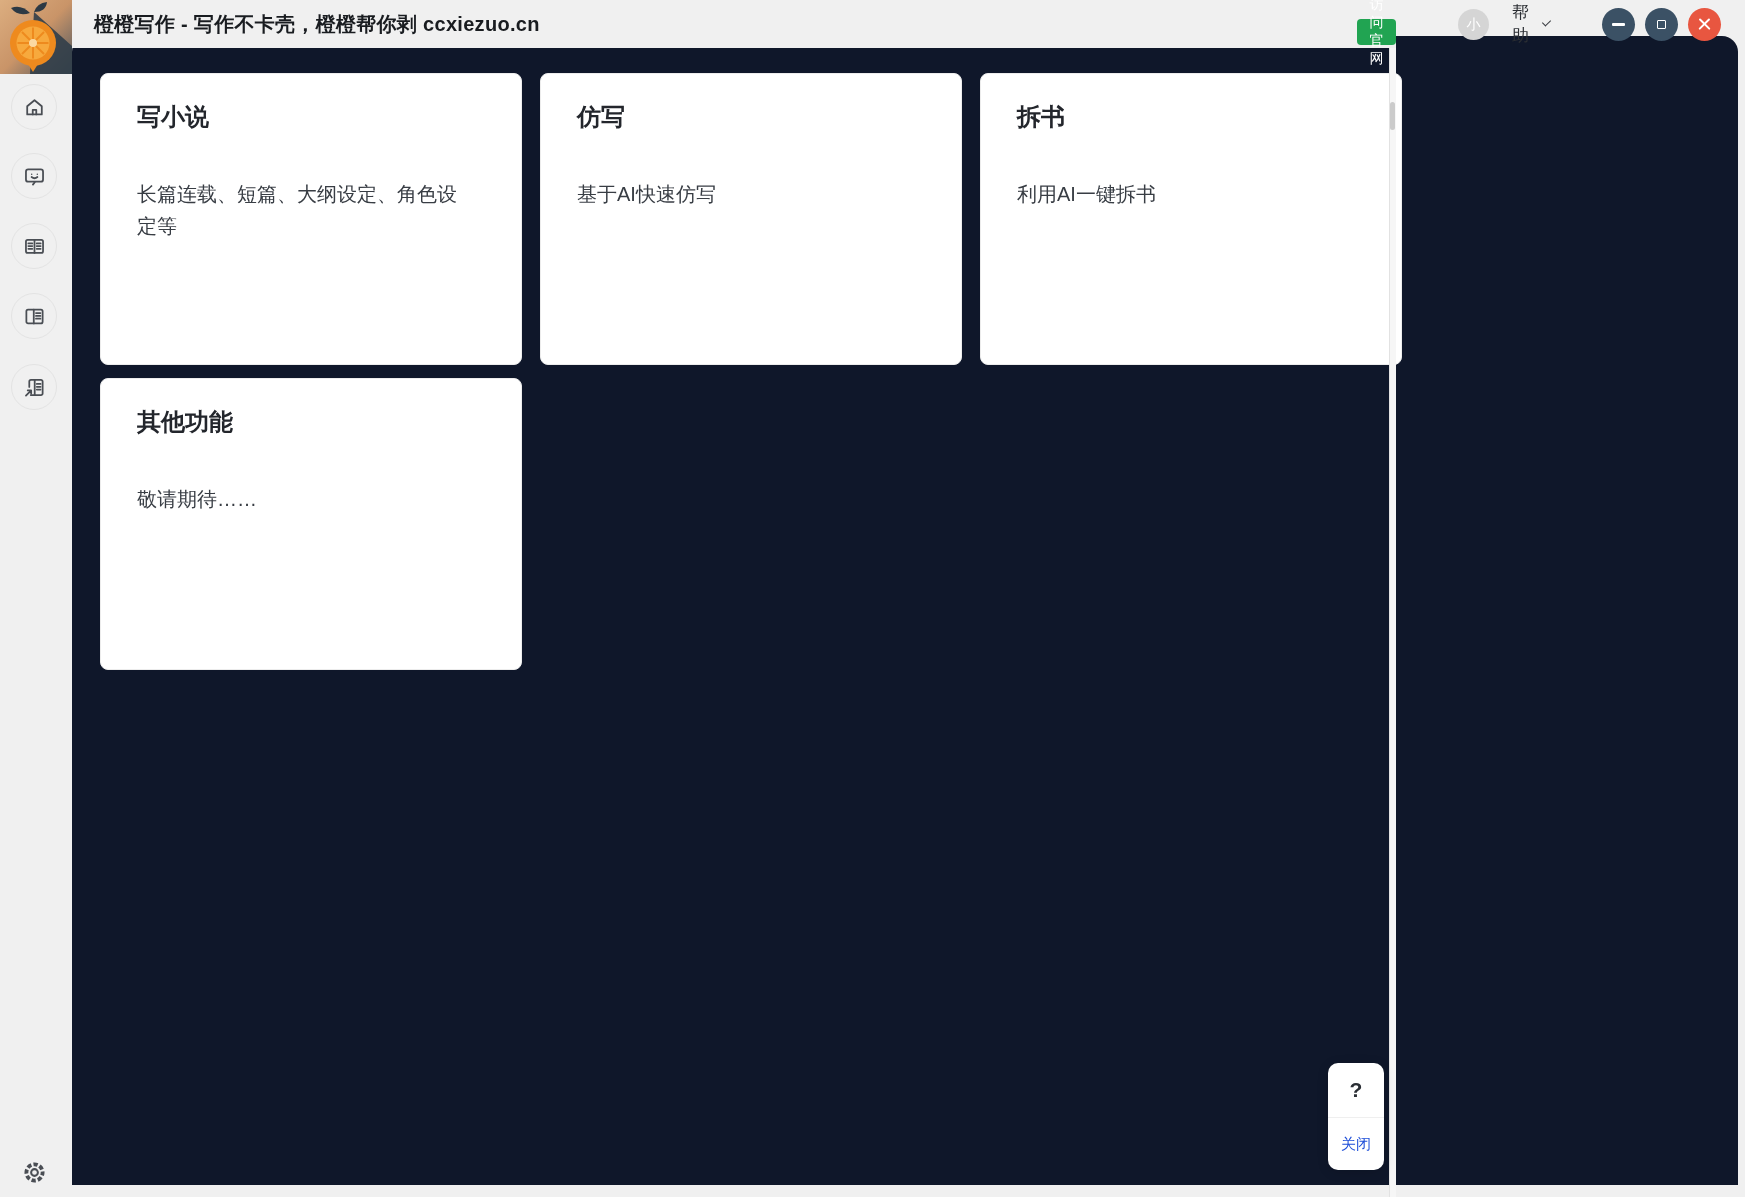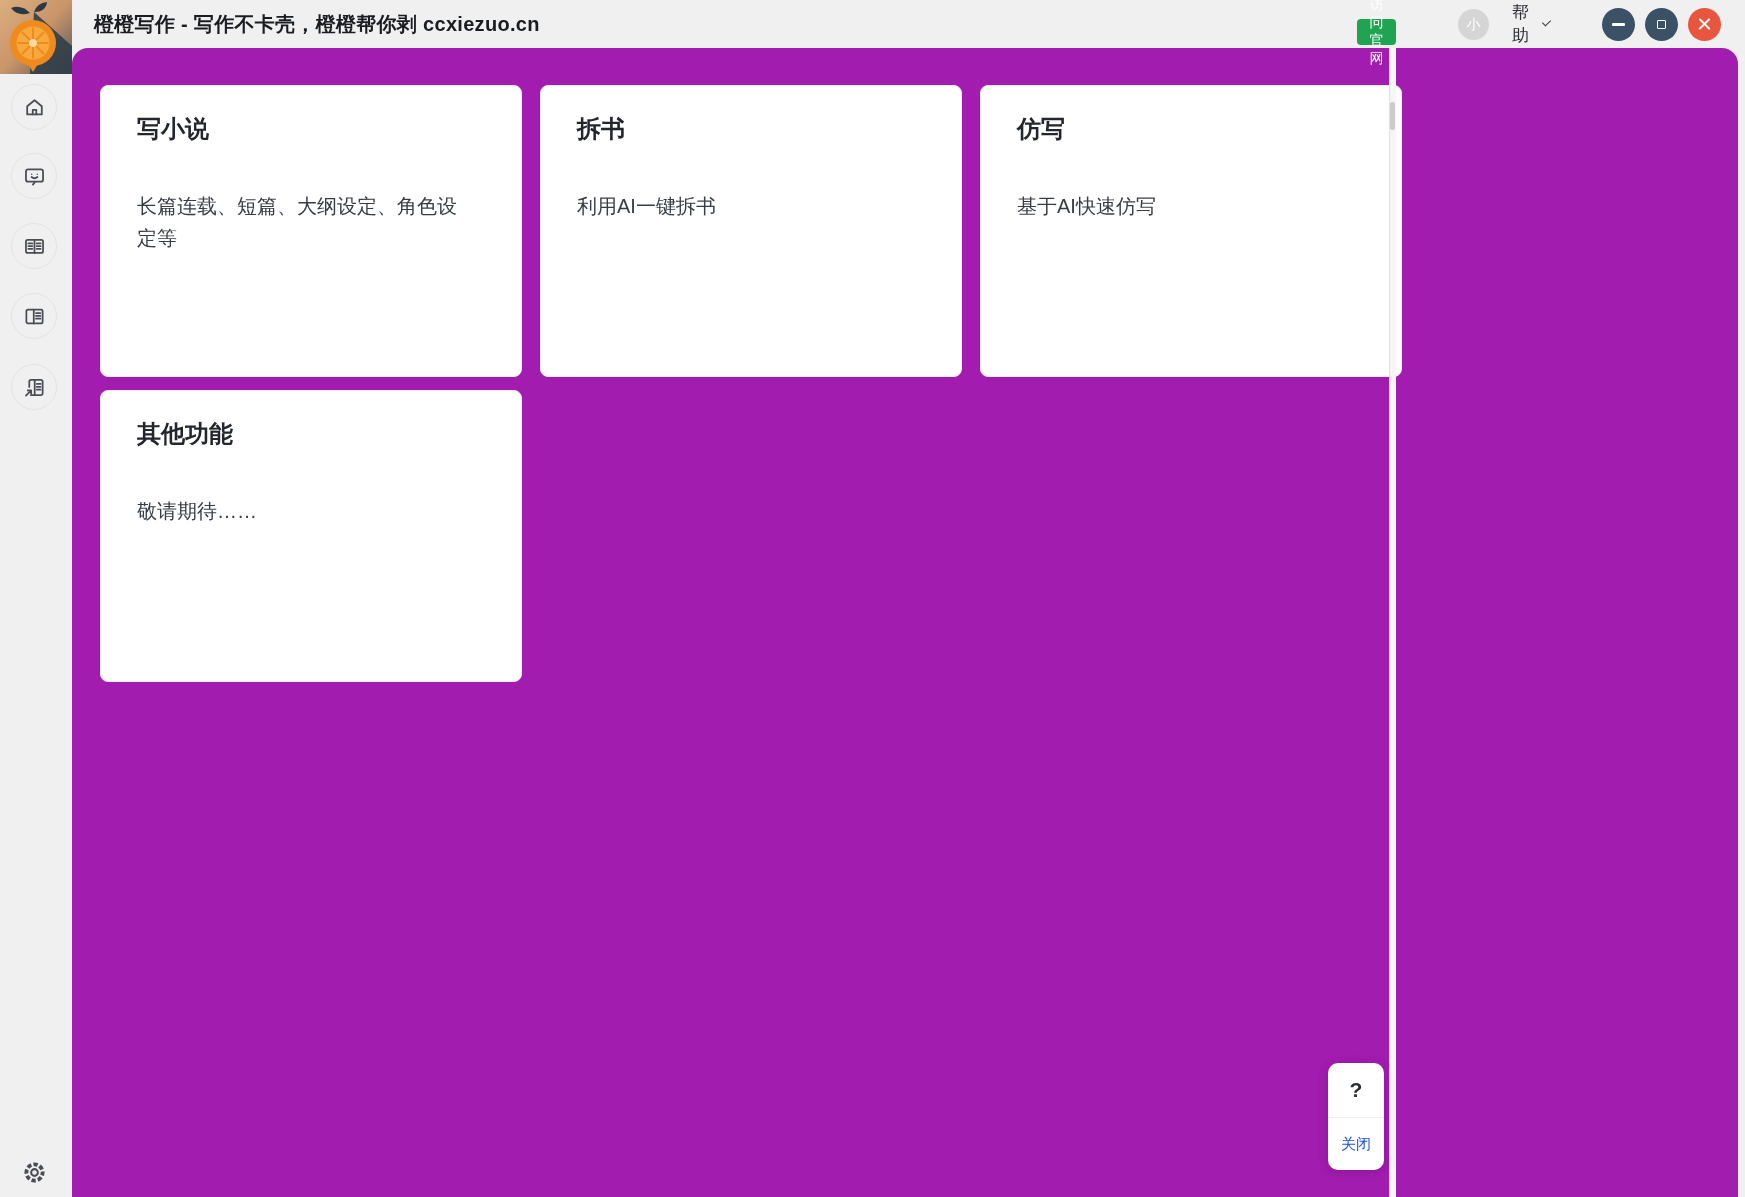--- a/index.html
+++ b/index.html
@@ -35,21 +35,21 @@
   .ctrl-close { left:1616px; background:#e85640; }
   .min-bar { width:13px; height:2.6px; background:#ffffff; border-radius:1px; }
   .max-box { width:9px; height:9px; border:1.8px solid #ffffff; border-radius:1px; }
   .close-x { position:relative; width:15px; height:15px; }
   .close-x::before, .close-x::after { content:""; position:absolute; left:0; top:6.2px; width:15px; height:2.4px;
     background:#ffffff; border-radius:1px; }
   .close-x::before { transform:rotate(45deg); }
   .close-x::after { transform:rotate(-45deg); }
 
   
-  .main { position:absolute; left:72px; top:48px; width:1666px; height:1149px; background:#a21caf;
+  .main { position:absolute; left:72px; top:36px; width:1666px; height:1149px; background:#0f172a;
           border-radius:16px 16px 0 0; }
   .card-grid { position:absolute; left:28px; top:37px; display:grid;
                grid-template-columns:repeat(3,422px); grid-auto-rows:292px; column-gap:18px; row-gap:13px; }
   .card { background:#ffffff; border:1px solid #ececec; border-radius:8px; padding:26px 36px; cursor:pointer; }
   .card-title { font-size:24px; font-weight:700; color:#23262c; line-height:34px; margin-bottom:44px; }
   .card-desc { font-size:20px; color:#383d44; line-height:32px; max-width:330px;margin-top:42px; }
 
   
   .scroll-gutter { position:absolute; right:0; top:48px; bottom:0; width:7px; background:#f6f6f6;
                    border-left:1px solid #e2e2e2; }
@@ -178,27 +178,27 @@
 
   <div class="main">
     <div class="card-grid">
 
       <div class="card">
         <div class="card-title">写小说</div>
         <div class="card-desc">长篇连载、短篇、大纲设定、角色设定等</div>
       </div>
 
       <div class="card">
+        <div class="card-title">仿写</div>
+        <div class="card-desc">基于AI快速仿写</div>
+      </div>
+
+      <div class="card">
         <div class="card-title">拆书</div>
         <div class="card-desc">利用AI一键拆书</div>
-      </div>
-
-      <div class="card">
-        <div class="card-title">仿写</div>
-        <div class="card-desc">基于AI快速仿写</div>
       </div>
 
       <div class="card">
         <div class="card-title">其他功能</div>
         <div class="card-desc">敬请期待……</div>
       </div>
 
     </div>
   </div>
 

